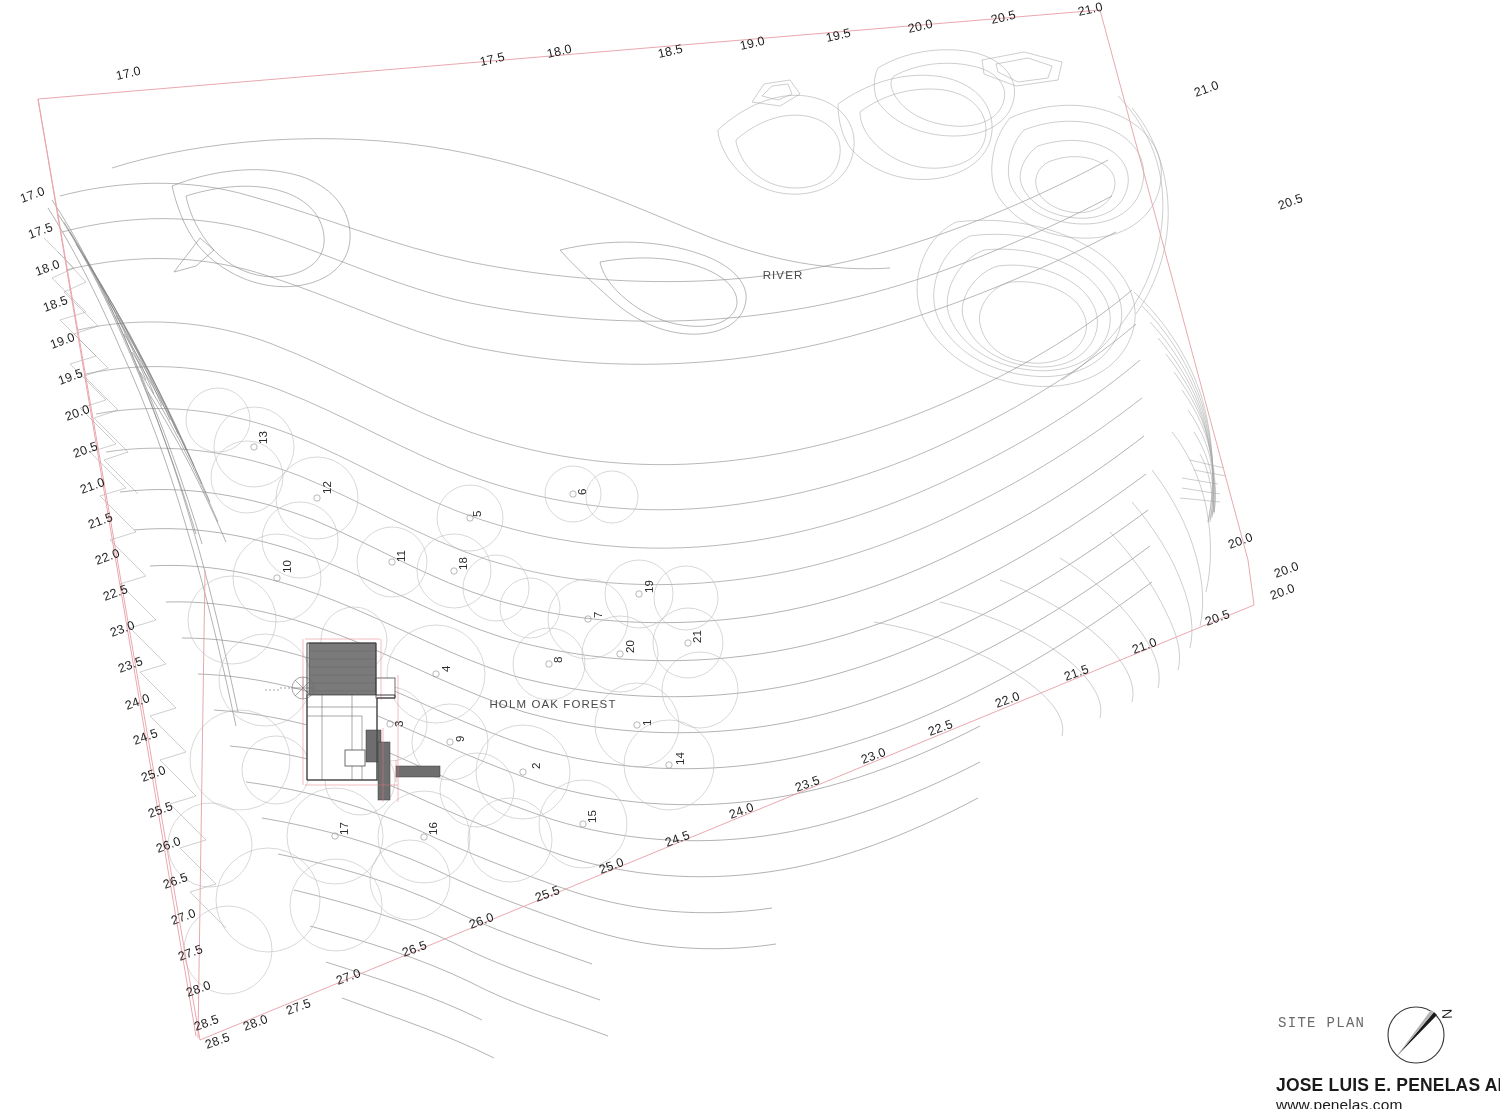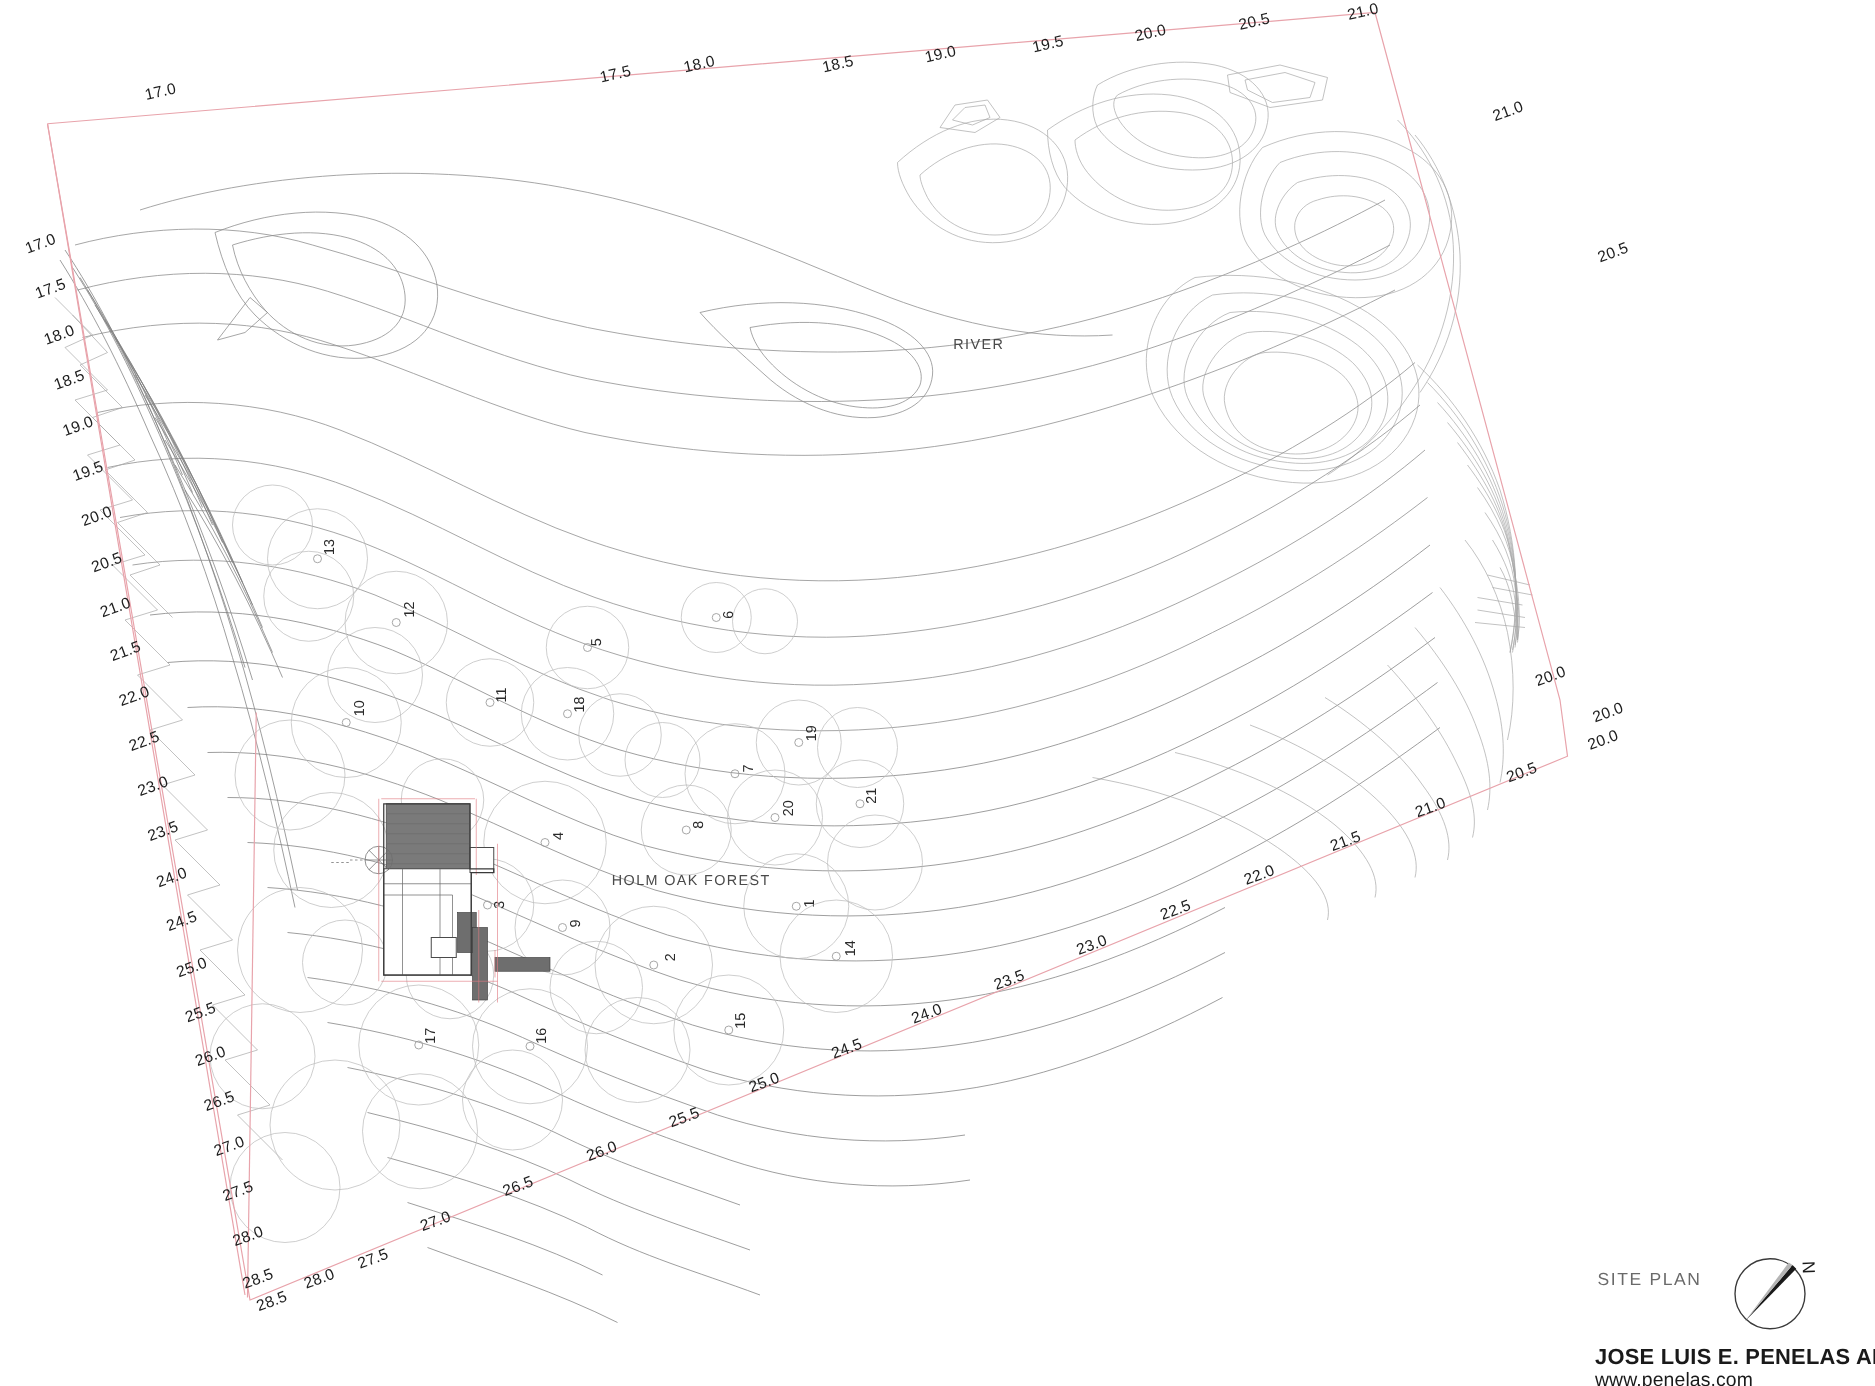--- a/index.html
+++ b/index.html
@@ -27,21 +27,21 @@
 
   text.elev{font-family:"Liberation Sans",sans-serif;font-size:12.5px;fill:#1d1d1d;letter-spacing:0.2px;}
   text.treenum{font-family:"Liberation Sans",sans-serif;font-size:11.5px;fill:#2a2a2a;}
   text.sitelabel{font-family:"Liberation Sans",sans-serif;font-size:11.5px;fill:#4a4a4a;letter-spacing:1.1px;}
 
   
   #title-block{position:absolute;left:1262px;top:995px;width:240px;height:110px;}
   #site-plan-label{
     position:absolute;left:16px;top:20px;
     font-size:14px;letter-spacing:1.3px;color:#6a6a6a;
-    font-family:Liberation Sans, sans-serif;
+    font-family:Liberation Mono, monospace;
   }
   #north-arrow{position:absolute;left:120px;top:-2px;width:78px;height:78px;}
   #architect-line{
     position:absolute;left:14px;top:80px;
     font-size:17.5px;font-weight:bold;color:#1a1a1a;letter-spacing:0.2px;
     font-family:"Liberation Sans",sans-serif;white-space:nowrap;
   }
   #website-line{
     position:absolute;left:14px;top:101px;
     font-size:15.5px;color:#1a1a1a;letter-spacing:0.1px;

